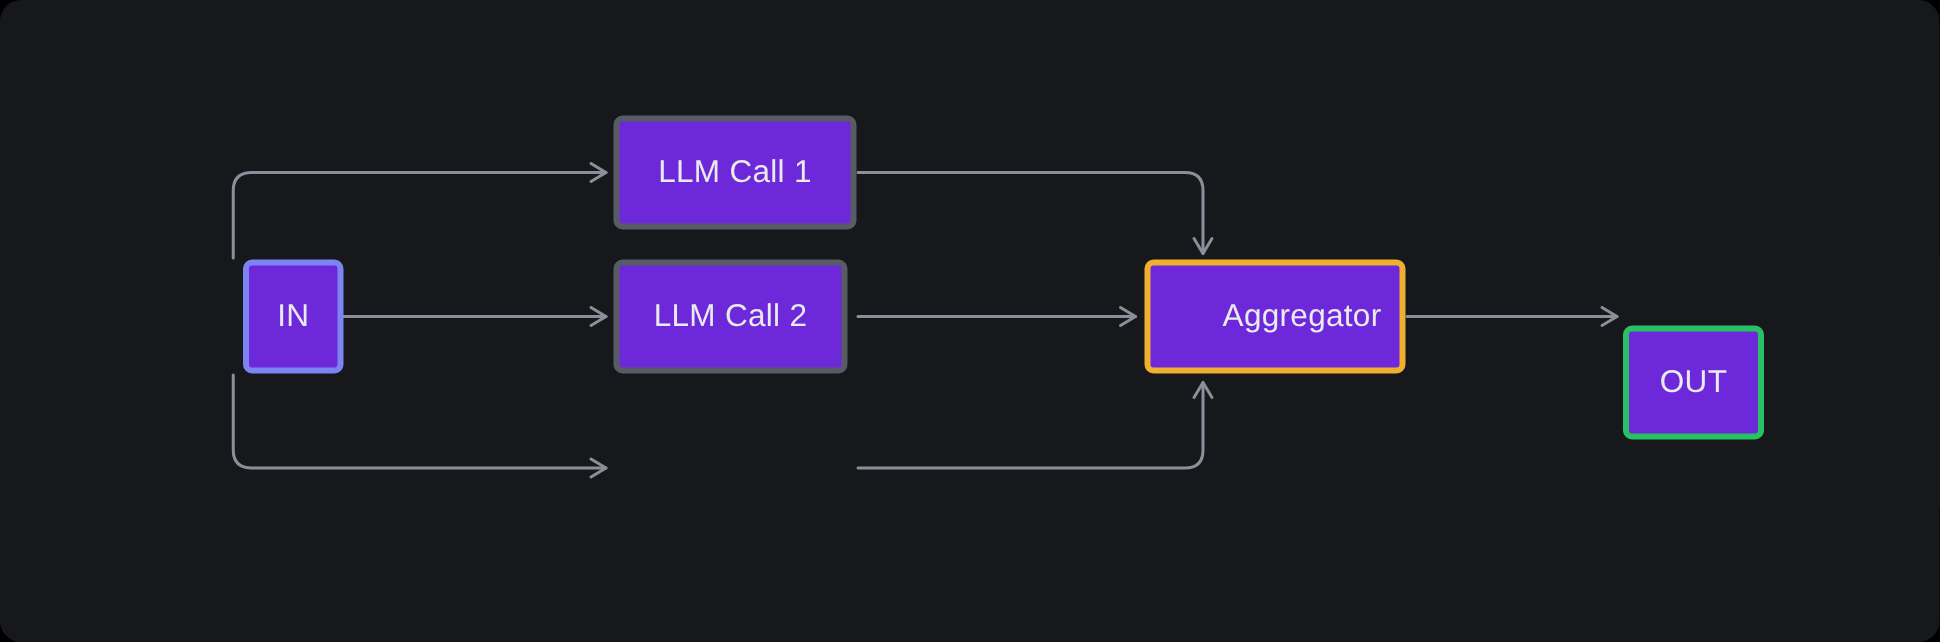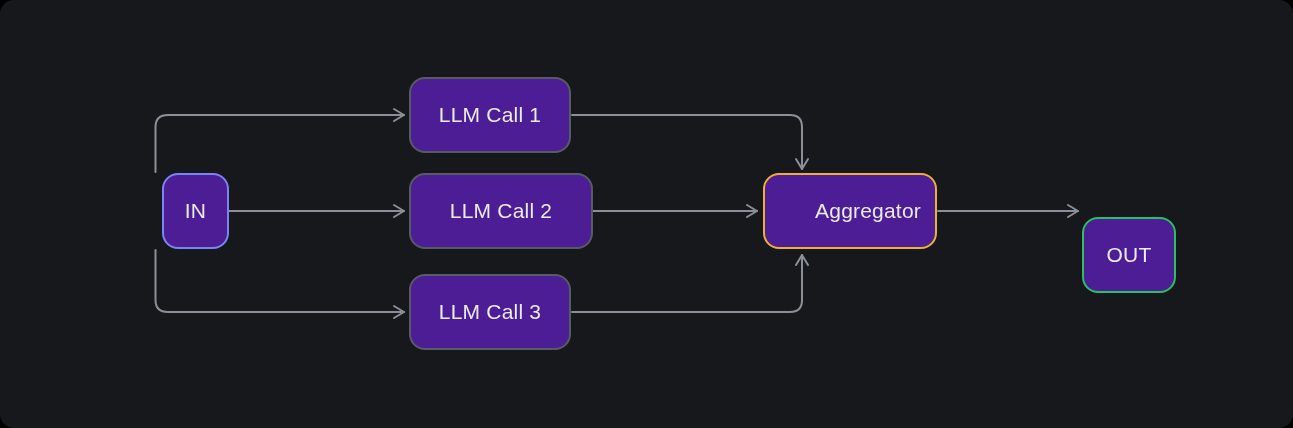--- a/index.html
+++ b/index.html
@@ -21,34 +21,34 @@
   }
   .edges {
     position: absolute;
     inset: 0;
     width: 1293px;
     height: 428px;
   }
   .node {
     position: absolute;
     box-sizing: border-box;
-    background: #4c1d95;
-    border: 2px solid #fef9c3;
-    border-radius: 16px;
+    background: #6d28d9;
+    border: 4px solid #fef9c3;
+    border-radius: 6px;
     display: flex;
     align-items: center;
     justify-content: center;
     color: #e9eaec;
     font-size: 21px;
     letter-spacing: 0.2px;
     white-space: nowrap;
   }
   .node-in        { left: 122px;  top: 173px; width: 67px;  height: 76px; }
   .node-llm1      { left: 409px;  top: 77px;  width: 162px; height: 76px; }
-  .node-llm2      { left: 409px;  top: 173px; width: 184px; height: 76px; }
+  .node-llm2      { left: 409px;  top: 173px; width: 156px; height: 76px; }
   .node-llm3      { left: 409px;  top: 274px; width: 162px; height: 76px; }
   .node-aggregator{ left: 763px;  top: 173px; width: 174px; height: 76px; }
   .node-out       { left: 1082px; top: 173px; width: 94px;  height: 76px; }
   .edge {
     fill: none;
     stroke: #8b8f99;
     stroke-width: 2;
     stroke-linecap: round;
     stroke-linejoin: round;
   }
@@ -78,23 +78,20 @@
   </div>
 
   <div class="node node-llm1" style="border-color: rgb(87, 92, 100);">
     <span>LLM Call 1</span>
   </div>
 
   <div class="node node-llm2" style="border-color: rgb(87, 92, 100);">
     <span>LLM Call 2</span>
   </div>
 
-  <div class="node node-llm3" style="border-color: rgb(87, 92, 100);">
-    <span>LLM Call 3</span>
-  </div>
 
   <div class="node node-aggregator" style="border-color: rgb(240, 176, 47); padding-left: 36px;">
     <span>Aggregator</span>
   </div>
 
   <div class="node node-out" style="border-color: rgb(39, 193, 99); margin-top: 44px;">
     <span>OUT</span>
   </div>
 
 </div>

